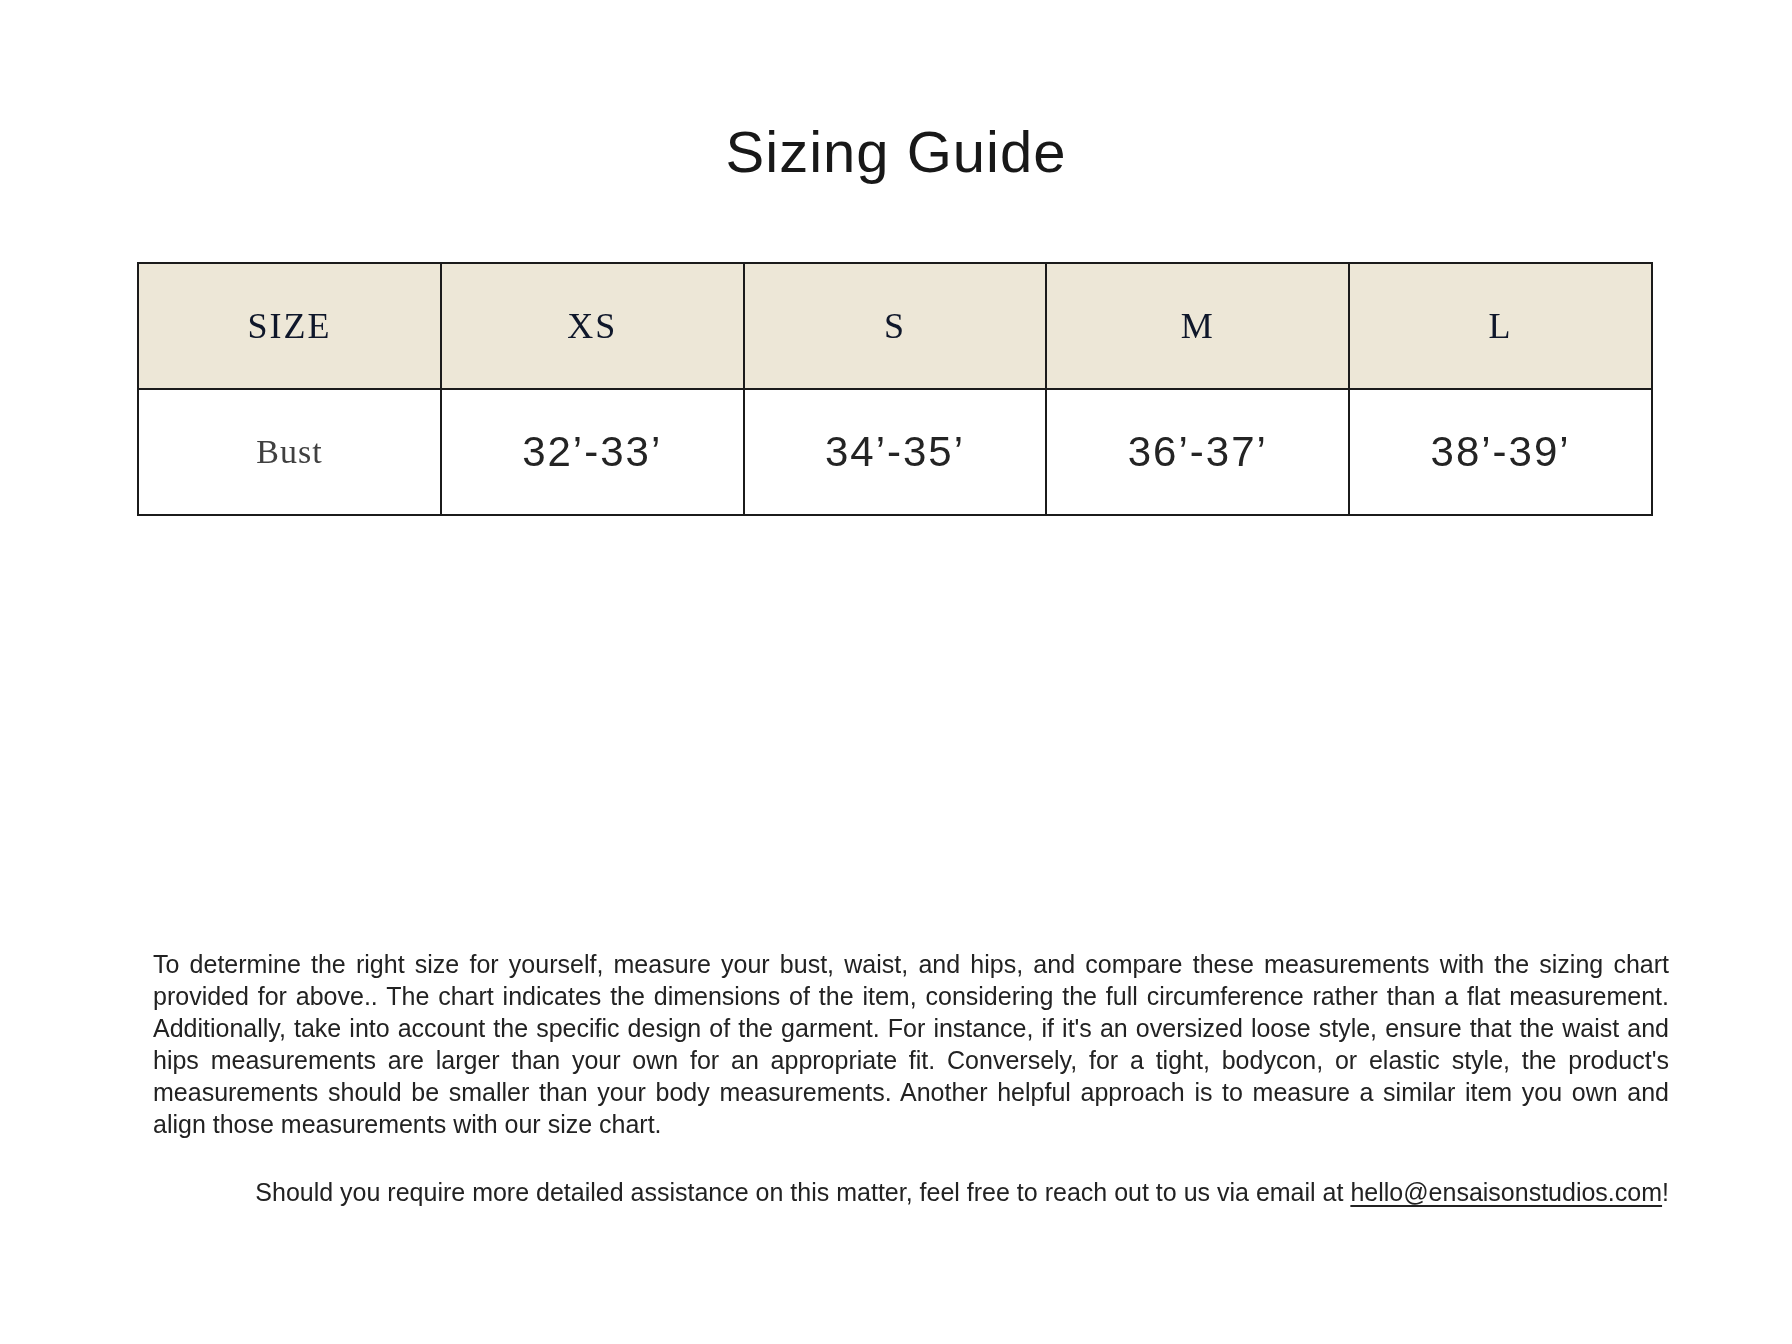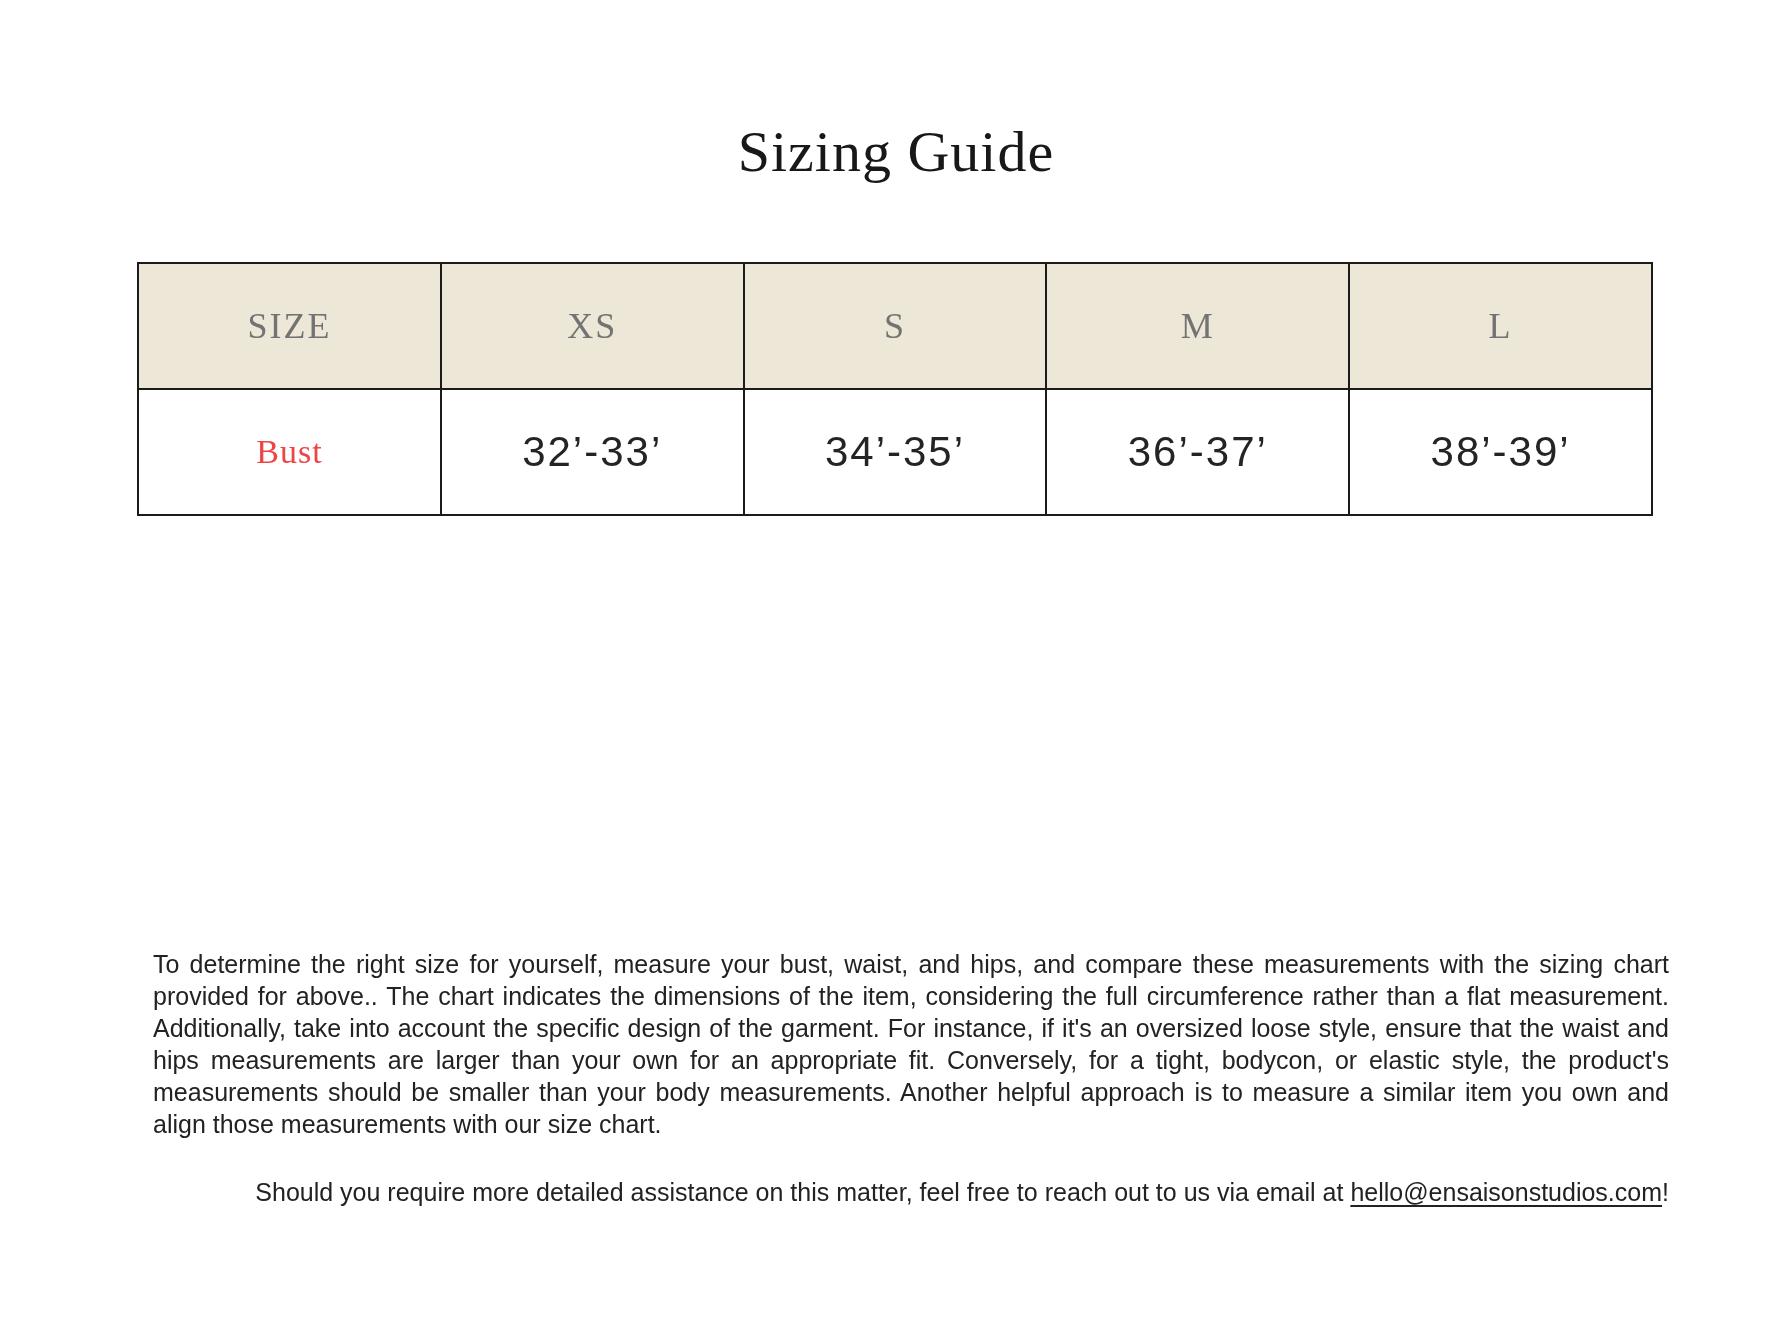--- a/index.html
+++ b/index.html
@@ -16,21 +16,21 @@
     font-family: "Liberation Sans", sans-serif;
     overflow: hidden;
   }
   .title {
     position: absolute;
     top: 118px;
     left: 0;
     width: 100%;
     margin: 0;
     text-align: center;
-    font-family: Liberation Serif, serif;
+    font-family: Liberation Sans, sans-serif;
     font-weight: 400;
     font-size: 58px;
     letter-spacing: 1px;
     color: #181818;
   }
   table.size-table {
     position: absolute;
     top: 262px;
     left: 137px;
     width: 1516px;
@@ -44,34 +44,34 @@
     vertical-align: middle;
     height: 124px;
     padding: 0;
   }
   .size-table th {
     background: #ede7d7;
     font-family: "Liberation Serif", serif;
     font-weight: 400;
     font-size: 36px;
     letter-spacing: 2px;
-    color: #737373;
+    color: #0f172a;
   }
   .size-table td {
     background: #ffffff;
     font-family: "Liberation Sans", sans-serif;
     font-size: 42px;
     letter-spacing: 2px;
     color: #242424;
   }
   .size-table td.rowlabel {
     font-family: "Liberation Serif", serif;
     font-size: 34px;
     letter-spacing: 1px;
-    color: #ef4444;
+    color: #404040;
   }
   .subtitle {
     position: absolute;
     top: 838px;
     left: 137px;
     width: 1516px;
     margin: 0;
     font-family: "Liberation Serif", serif;
     font-weight: 400;
     font-size: 38px;

